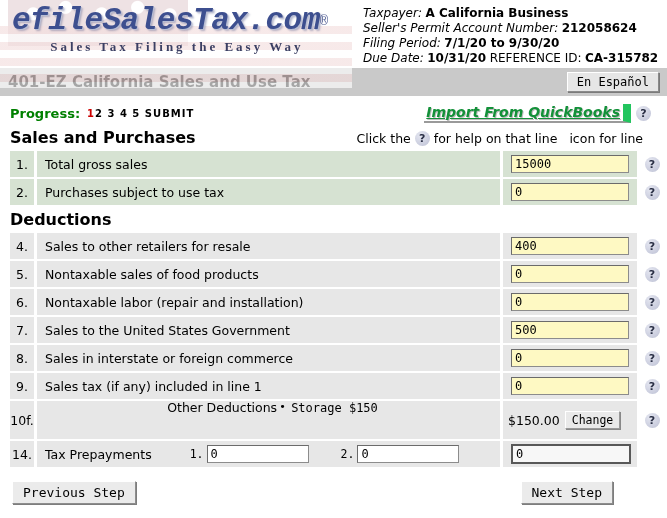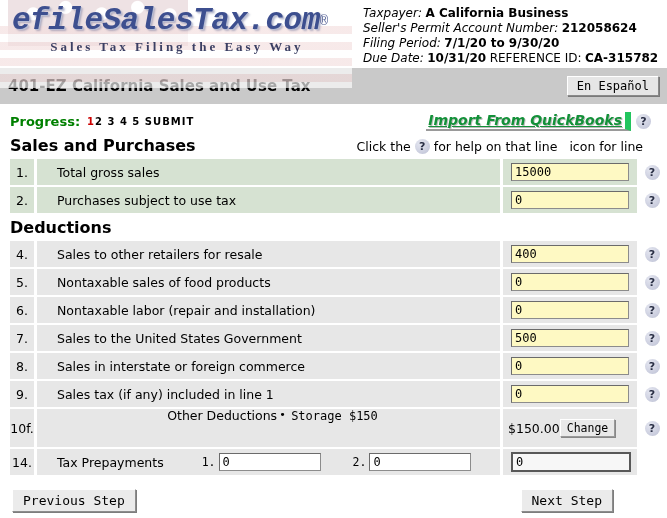--- a/index.html
+++ b/index.html
@@ -111,21 +111,21 @@
     font-size: 12px;
   }
   .tp-plain {
     font-family: "DejaVu Sans", sans-serif;
     font-size: 12px;
   }
 
   
   .titlebar {
     background: #c9c9c9;
-    height: 36px;
+    height: 28px;
     display: flex;
     align-items: center;
     padding: 0 6px 0 8px;
     box-sizing: border-box;
   }
   .form-title {
     font-family: "DejaVu Sans", sans-serif;
     font-weight: bold;
     font-size: 15px;
     color: #000;
@@ -177,21 +177,21 @@
   }
   .qb-link {
     color: #139139;
     font-weight: bold;
     font-style: italic;
     font-size: 14px;
     font-family: "DejaVu Sans", sans-serif;
     text-decoration: underline;
     text-shadow: 1px 1px 0 #bdbdbd;
     cursor: pointer;
-    border-right: 6px solid #22c55e;
+    border-right: 8px solid #22c55e;
     border-bottom: 2px solid #9a9a9a;
     padding: 0 3px 1px 2px;
   }
 
   
   .help-icon {
     display: inline-block;
     width: 15px;
     height: 15px;
     border-radius: 50%;
@@ -250,21 +250,21 @@
     display: flex;
     align-items: center;
     justify-content: center;
     box-sizing: border-box;
   }
   .cell-label {
     flex: 1 1 auto;
     margin-left: 3px;
     display: flex;
     align-items: center;
-    padding-left: 20px;
+    padding-left: 8px;
     font-family: "DejaVu Sans", sans-serif;
     font-size: 12.5px;
     box-sizing: border-box;
   }
   .cell-val {
     width: 134px;
     flex: none;
     margin-left: 3px;
     display: flex;
     align-items: center;
@@ -315,20 +315,21 @@
   }
   .od-item::before {
     content: "\2022";
     position: absolute;
     left: 2px;
     top: -1px;
     font-size: 11px;
   }
   .cell-val.od-val {
     justify-content: flex-start;
+    gap: 5px;
     padding-left: 5px;
   }
   .od-amount {
     font-family: "DejaVu Sans", sans-serif;
     font-size: 12.5px;
   }
   .btn-change {
     font-family: "DejaVu Sans Mono", monospace;
     font-size: 11.5px;
     background: #e9e9e9;

